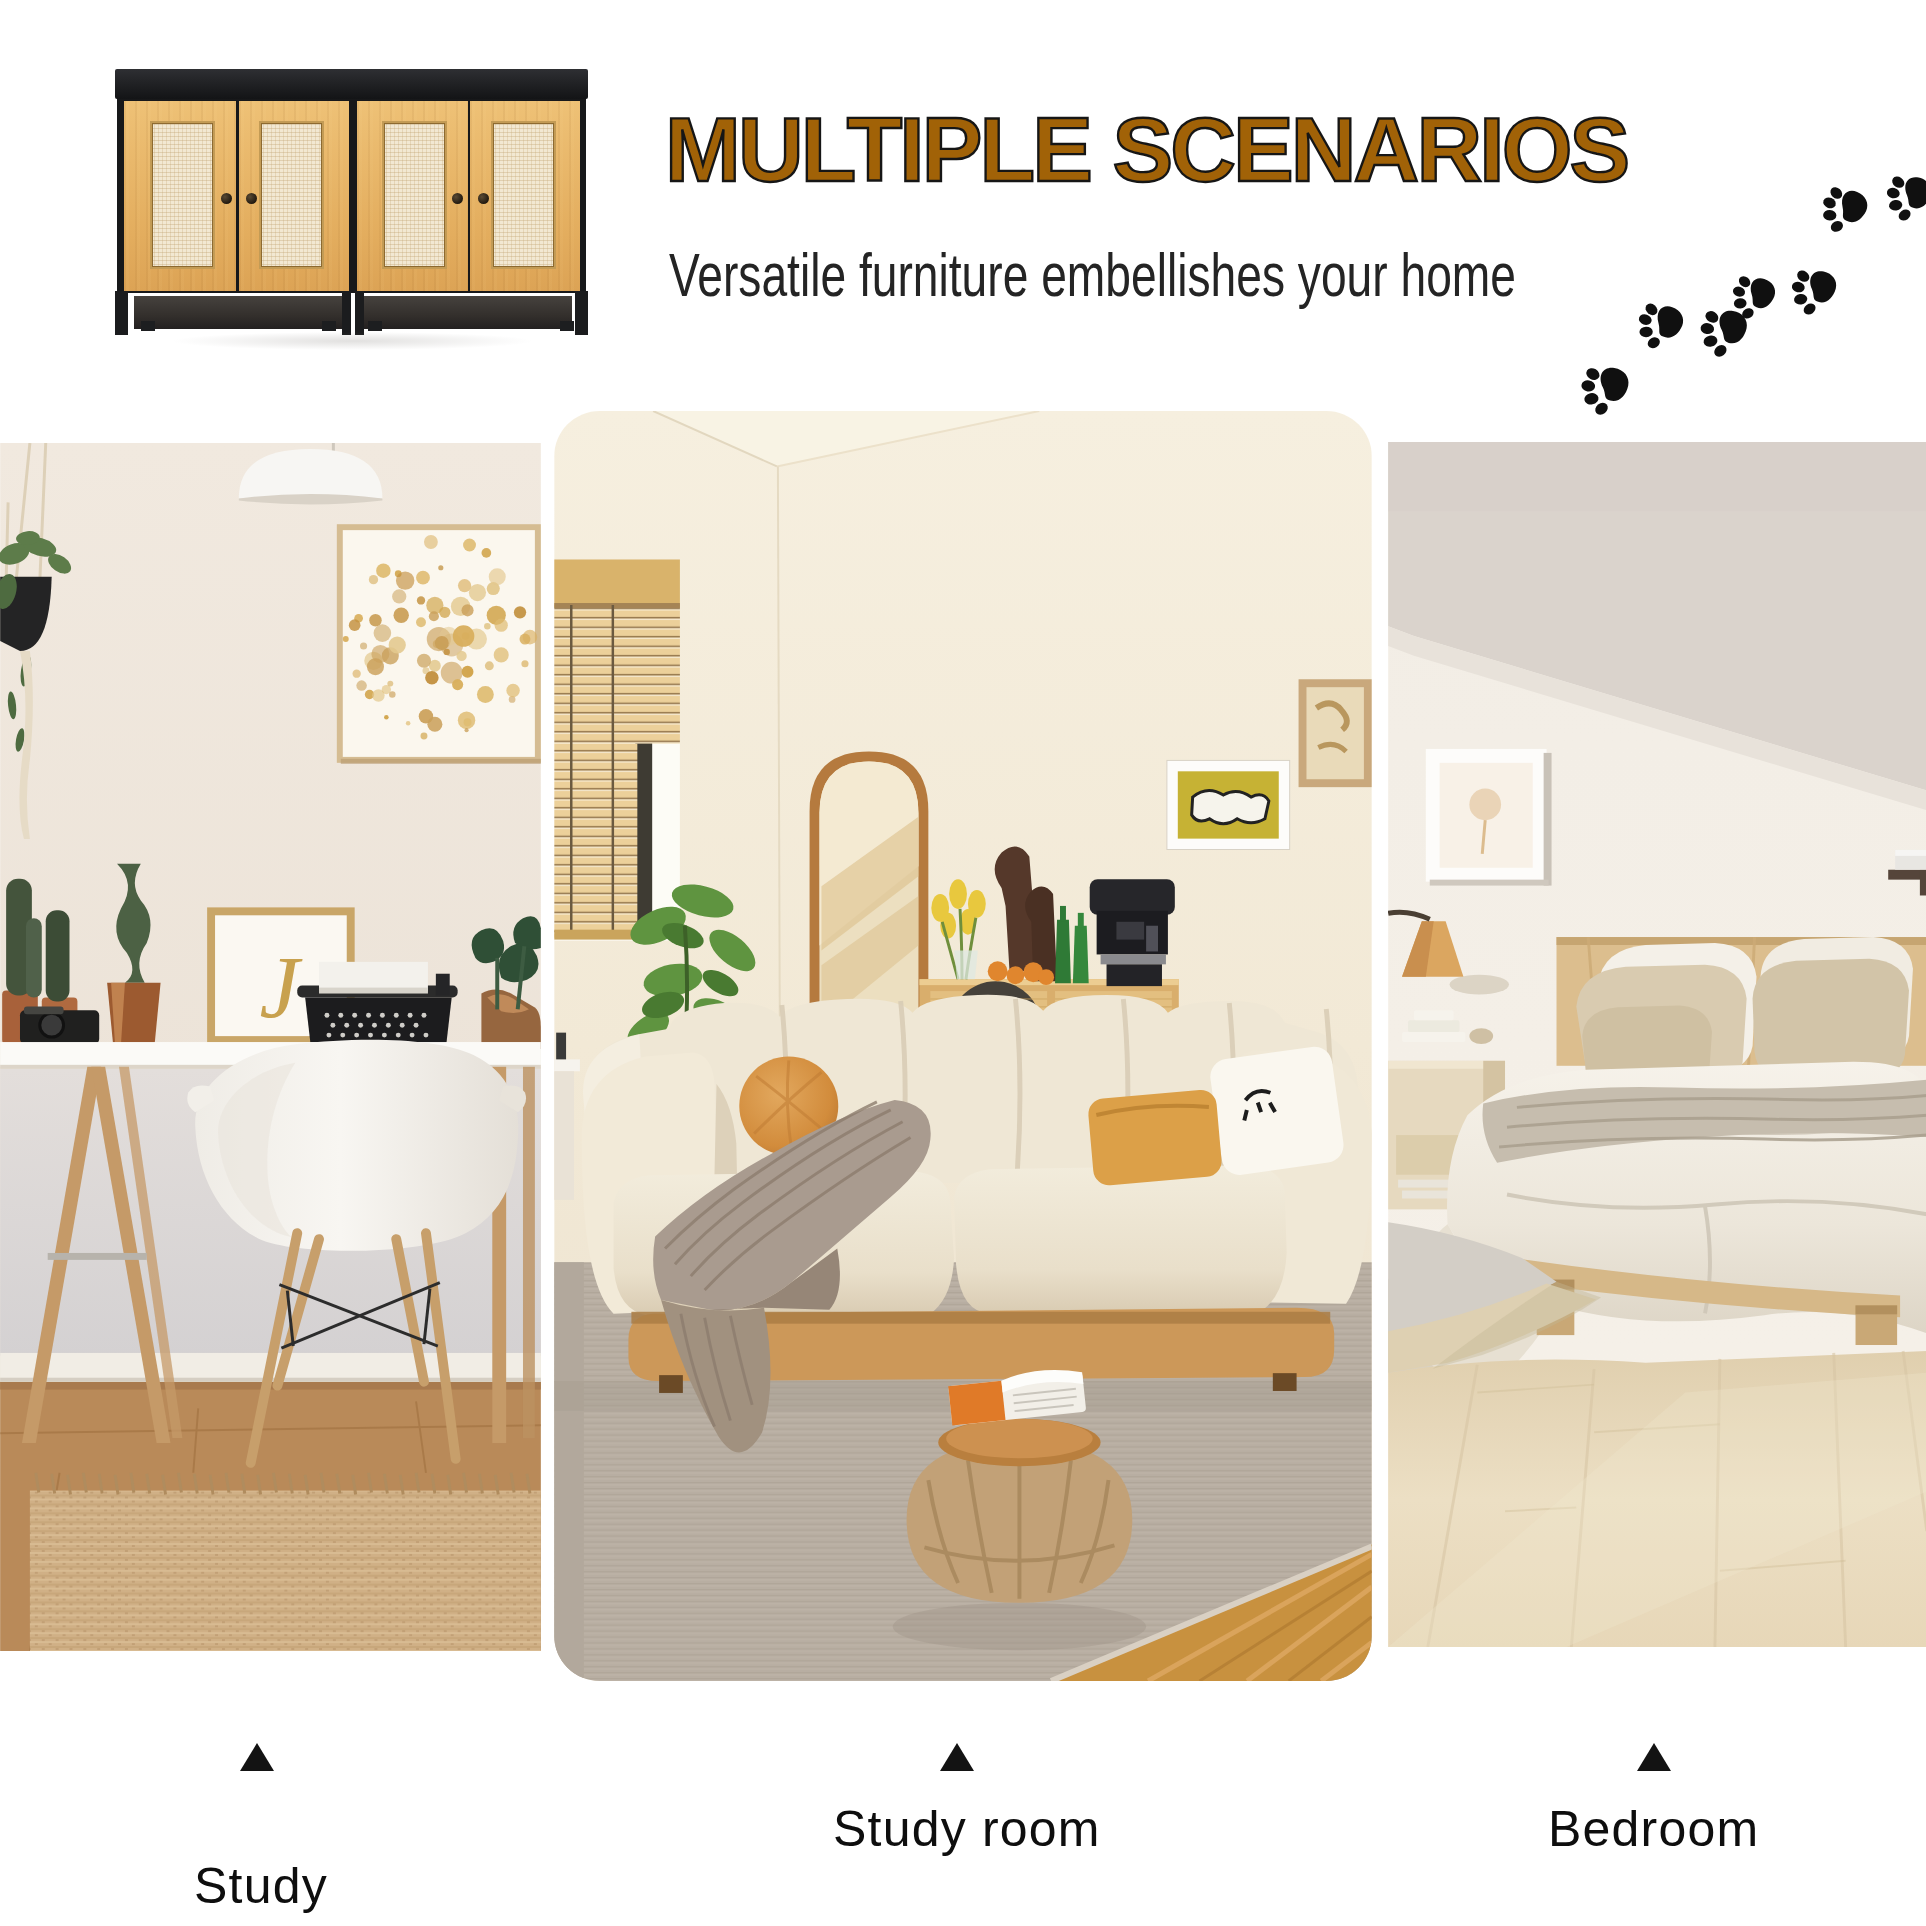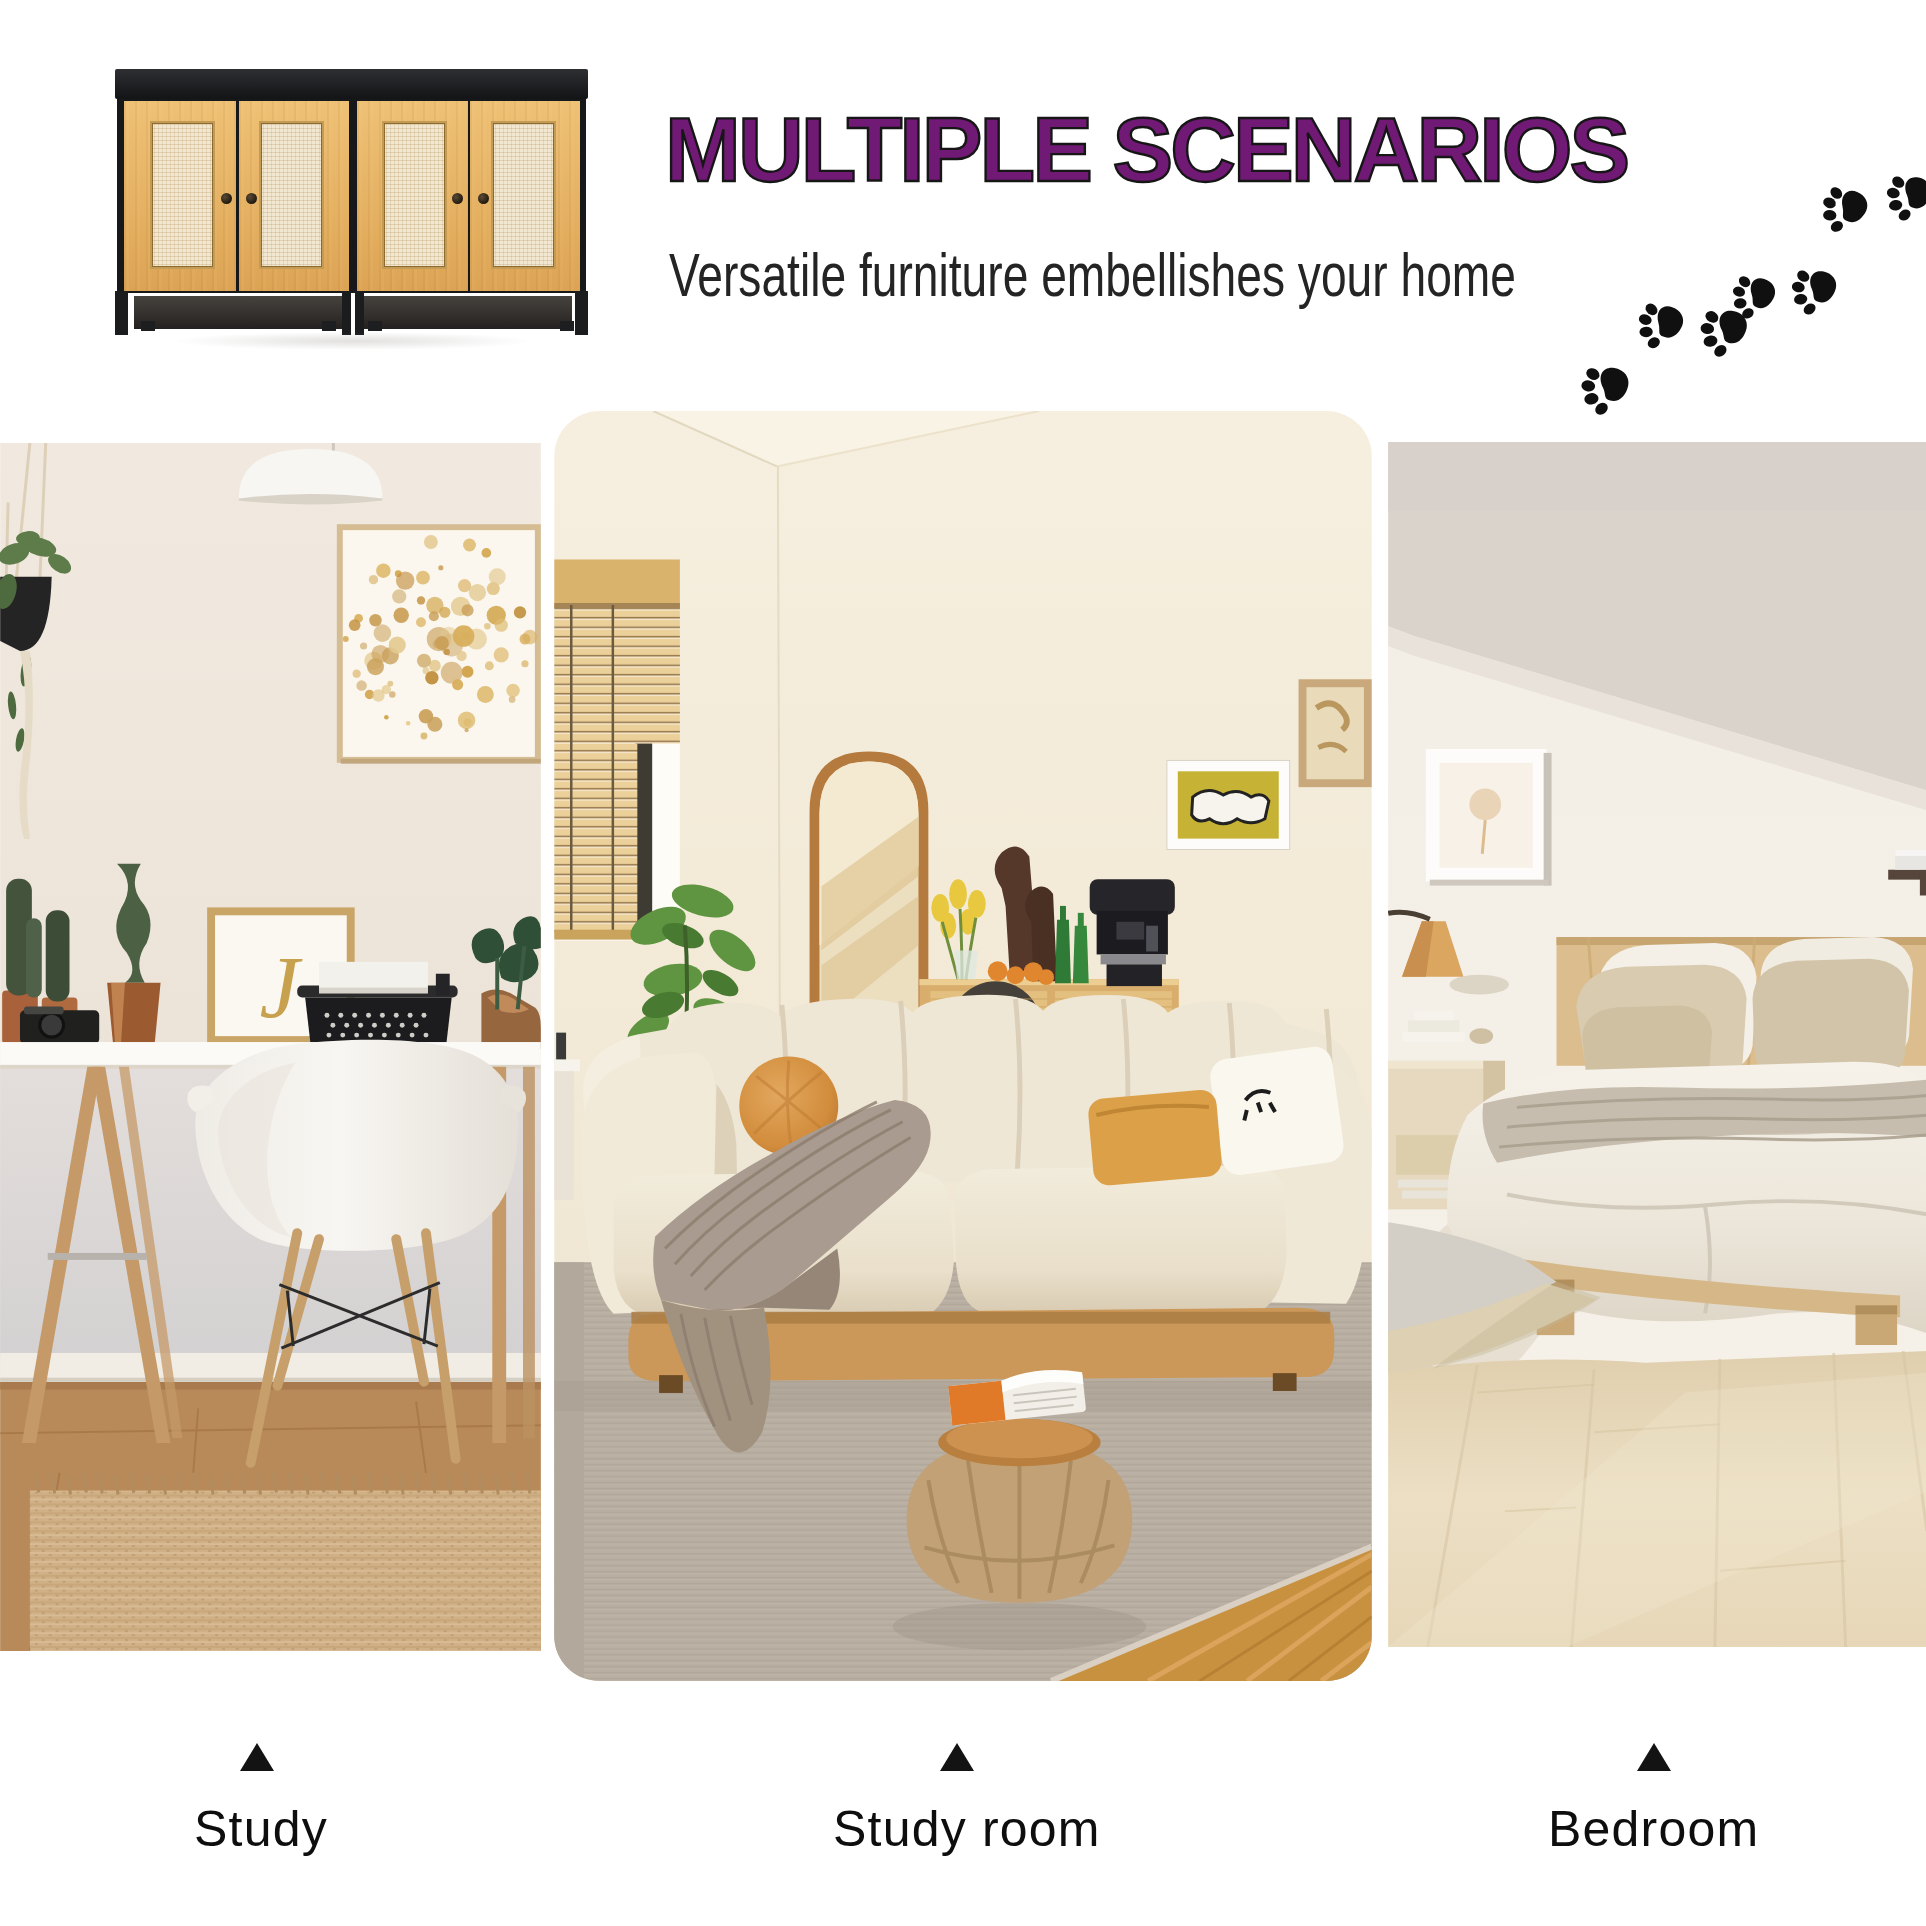--- a/index.html
+++ b/index.html
@@ -1,18 +1,18 @@
 <!DOCTYPE html>
 <html><head>
 <meta charset="utf-8">
 <style>
 html,body{margin:0;padding:0}
 body{width:1927px;height:1927px;position:relative;background:#fff;font-family:"Liberation Sans",sans-serif;overflow:hidden}
 .abs{position:absolute}
-#title{left:665px;top:98px;font-size:91px;font-weight:bold;color:#701a75;letter-spacing:-2.9px;white-space:nowrap;-webkit-text-stroke:2.4px #161616}
+#title{left:665px;top:98px;font-size:91px;font-weight:bold;color:#a16207;letter-spacing:-2.9px;white-space:nowrap;-webkit-text-stroke:2.4px #161616}
 #subtitle{left:669px;top:240px;font-size:61px;color:#242424;white-space:nowrap;transform-origin:left top;transform:scaleX(0.757)}
 .lbl{font-size:50px;color:#0e0e0e;white-space:nowrap;letter-spacing:1.2px}
 .tri{width:0;height:0;border-left:17px solid transparent;border-right:17px solid transparent;border-bottom:28px solid #131313}
 #cab{left:115px;top:69px;width:473px;height:297px}
 .cabtop{position:absolute;left:0;top:0;width:473px;height:30px;background:linear-gradient(180deg,#2e2f33 0%,#232427 40%,#131416 100%);border-radius:2px}
 .cabbody{position:absolute;left:2px;top:30px;width:469px;height:194px;background:#17181a}
 .door{position:absolute;top:2px;height:190px;background:linear-gradient(180deg,#eec176,#e3ad5e 70%,#dca355)}
 .door .pnl{position:absolute;background:#f2e8d2;box-shadow:inset 0 0 0 2px #c39b55, inset 0 0 0 3px #8d6a30;background-image:repeating-linear-gradient(0deg,rgba(190,160,110,0.35) 0 1px,transparent 1px 4px),repeating-linear-gradient(90deg,rgba(200,170,120,0.3) 0 1px,transparent 1px 4px)}
 .door .grain{position:absolute;left:0;top:0;right:0;bottom:0;background-image:repeating-linear-gradient(90deg,rgba(130,80,25,0.07) 0 2px,rgba(255,225,160,0.06) 2px 5px,transparent 5px 11px)}
 .knob{position:absolute;width:11px;height:11px;border-radius:50%;background:radial-gradient(circle at 35% 35%,#5a4a33,#221a10 70%)}
@@ -679,16 +679,16 @@
       <path d="M208,1000 L335,992"></path>
       <path d="M335,1140 L462,1130"></path>
       <path d="M90,960 L208,952"></path>
 </g>
 <polygon points="0,1217 300,960 544,940 544,1060 180,1217" fill="#f2e8d0" opacity="0.28"></polygon>
 <path d="M170,848 L215,864 Q165,898 95,922 L45,936 Q105,890 170,848 Z" fill="#c4b694" opacity="0.4"></path>
 </svg>
 <div class="abs tri" style="left:240px;top:1743px"></div>
 <div class="abs tri" style="left:940px;top:1743px"></div>
 <div class="abs tri" style="left:1637px;top:1743px"></div>
-<div class="abs lbl" style="left:194px;top:1800px">Study</div>
+<div class="abs lbl" style="left:194px;top:1857px">Study</div>
 <div class="abs lbl" style="left:833px;top:1800px">Study room</div>
 <div class="abs lbl" style="left:1548px;top:1800px">Bedroom</div>
 
 
 </body></html>

